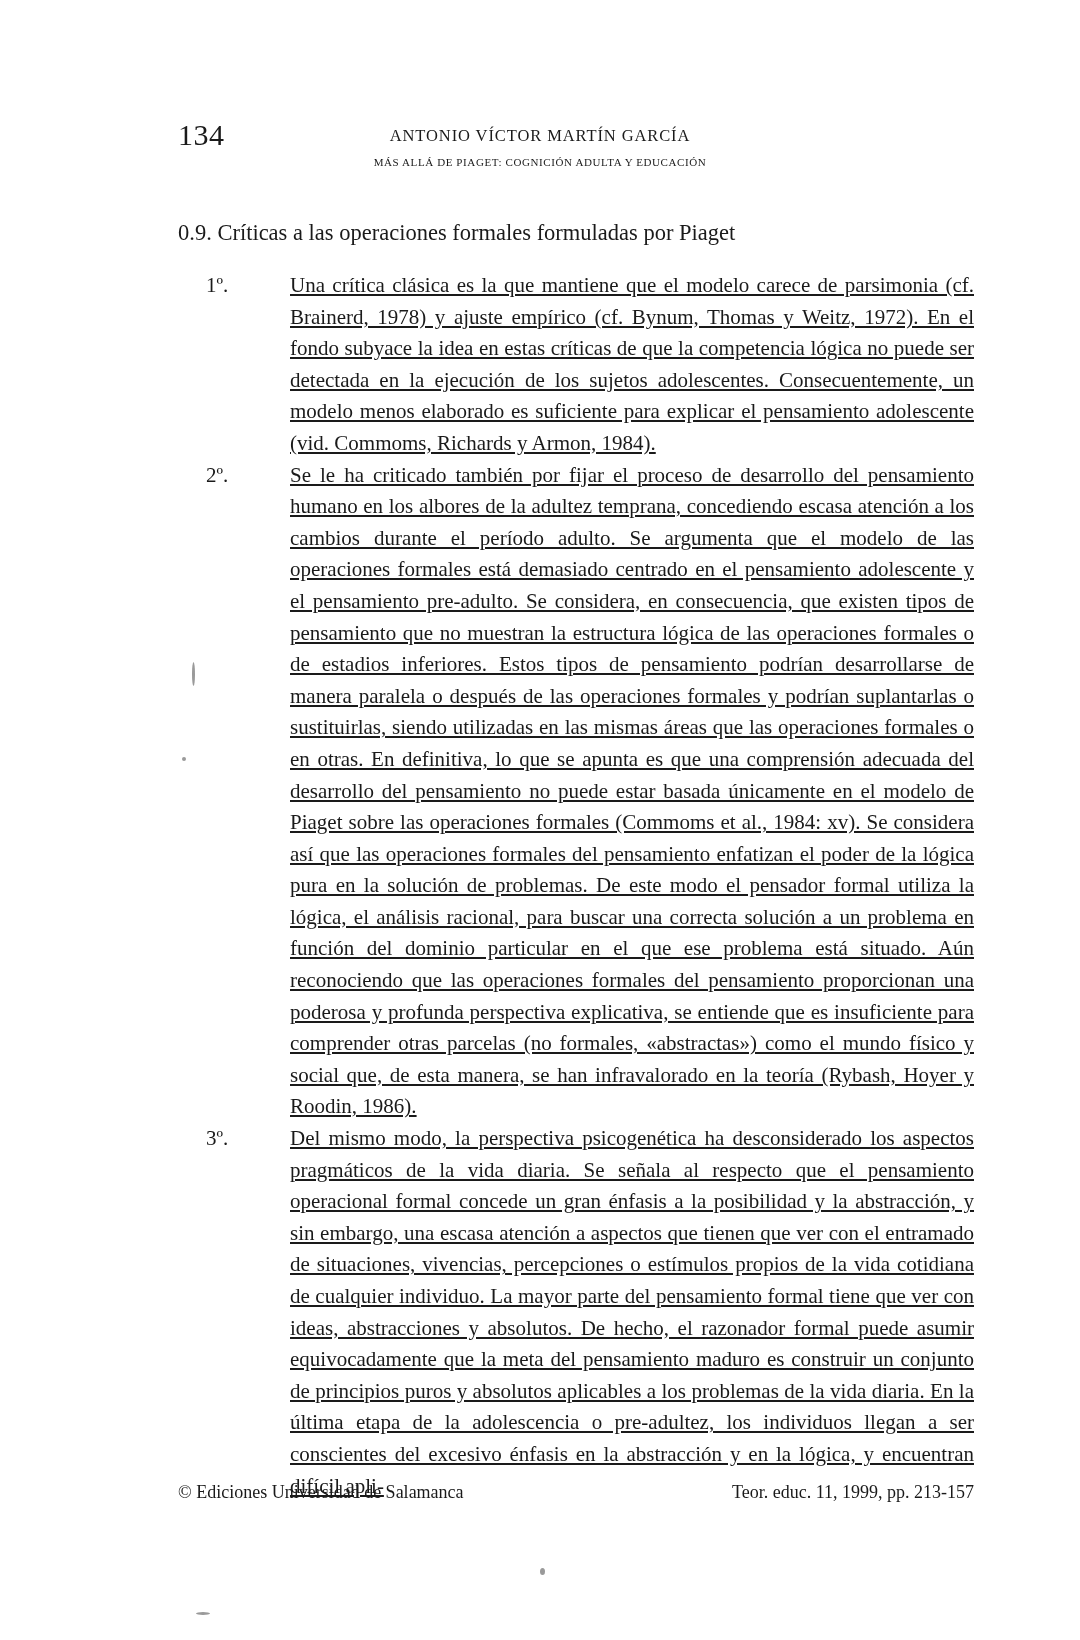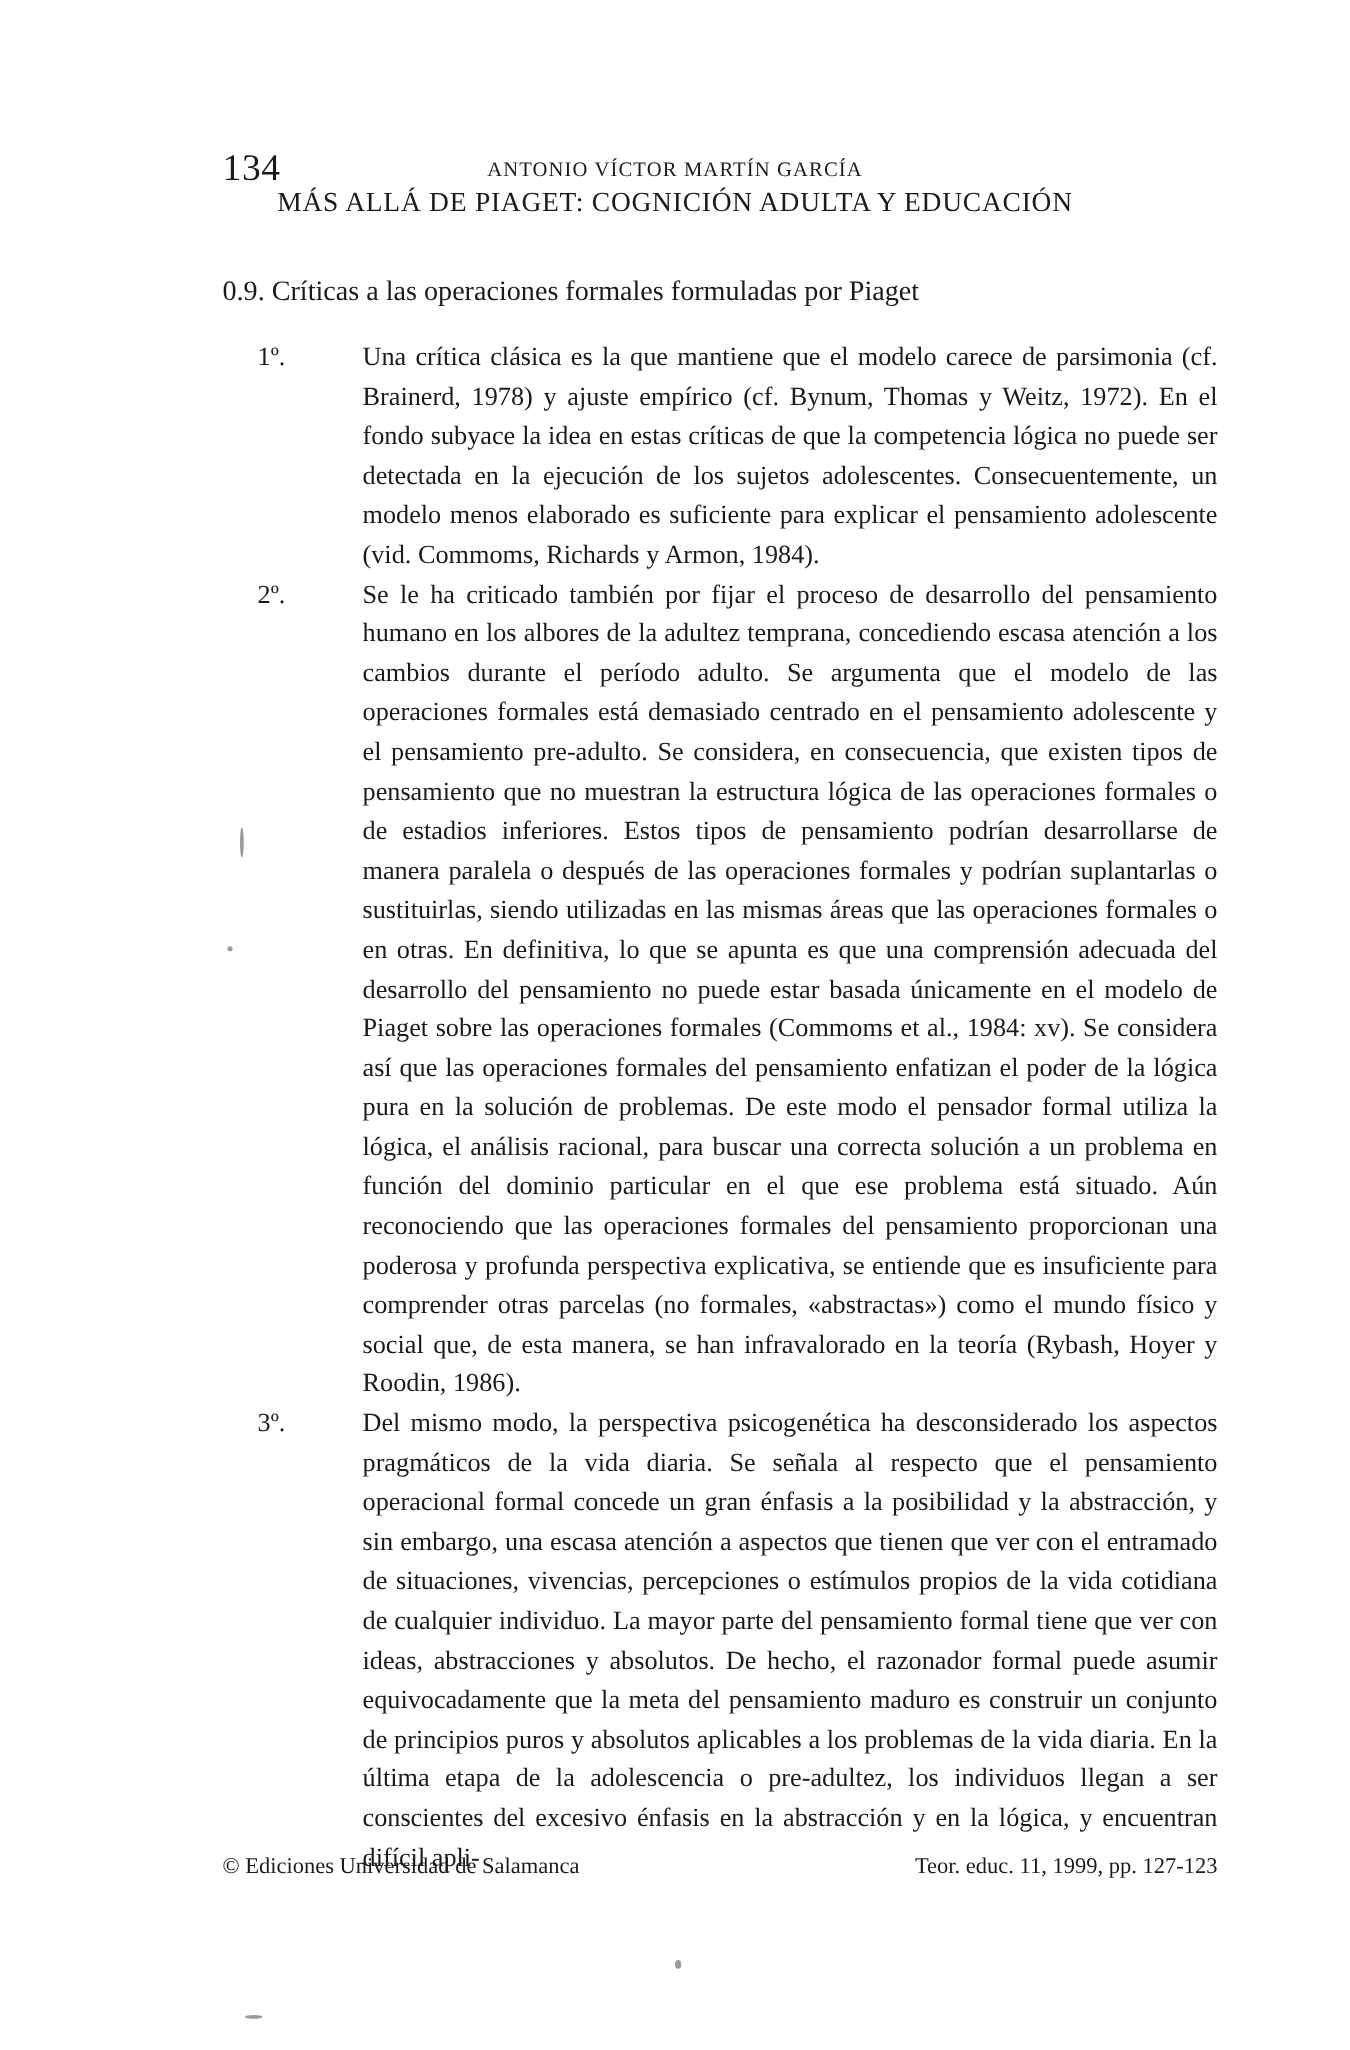--- a/index.html
+++ b/index.html
@@ -47,21 +47,21 @@
     width: 1080px;
     text-align: center;
   }
   .head-line1 {
     font-size: 16.5px;
     letter-spacing: 0.9px;
     line-height: 26px;
     font-family: "Liberation Serif", serif;
   }
   .head-line2 {
-    font-size: 22px;
+    font-size: 11px;
     letter-spacing: 0.6px;
     line-height: 26px;
     font-family: "Liberation Serif", serif;
   }
 
   
   .content {
     position: absolute;
     left: 178px;
     top: 218px;
@@ -70,20 +70,21 @@
   .section-title {
     font-size: 22.5px;
     line-height: 30px;
     margin: 0 0 22px 0;
     text-indent: 0;
   }
   .item {
     position: relative;
     padding-left: 68px;
     margin-bottom: 0px;
+    text-decoration: underline;
   }
   .item .marker {
     position: absolute;
     left: 28px;
     top: 0;
     font-size: 21px;
     line-height: 31.6px;
     white-space: nowrap;
   }
   .item p {
@@ -155,21 +156,21 @@
 
     <div class="item">
       <span class="marker">3º.</span>
       <p class="first">Del mismo modo, la perspectiva psicogenética ha desconsiderado los aspectos pragmáticos de la vida diaria. Se señala al respecto que el pensamiento operacional formal concede un gran énfasis a la posibilidad y la abstracción, y sin embargo, una escasa atención a aspectos que tienen que ver con el entramado de situaciones, vivencias, percepciones o estímulos propios de la vida cotidiana de cualquier individuo. La mayor parte del pensamiento formal tiene que ver con ideas, abstracciones y absolutos. De hecho, el razonador formal puede asumir equivocadamente que la meta del pensamiento maduro es construir un conjunto de principios puros y absolutos aplicables a los problemas de la vida diaria. En la última etapa de la adolescencia o pre-adultez, los individuos llegan a ser conscientes del excesivo énfasis en la abstracción y en la lógica, y encuentran difícil apli-</p>
     </div>
 
   </div>
 
   <div class="footer">
     <div class="left">© Ediciones Universidad de Salamanca</div>
-    <div class="right">Teor. educ. 11, 1999, pp. 127-123</div>
+    <div class="right">Teor. educ. 11, 1999, pp. 213-157</div>
   </div>
 
   <div class="speck" style="left:540px; top:1568px; width:5px; height:7px;"></div>
   <div class="speck" style="left:196px; top:1612px; width:14px; height:3px;"></div>
   <div class="speck" style="left:182px; top:757px; width:4px; height:4px;"></div>
   <div class="speck" style="left:192px; top:662px; width:3px; height:24px;"></div>
 
 </div>
 
 </body></html>

